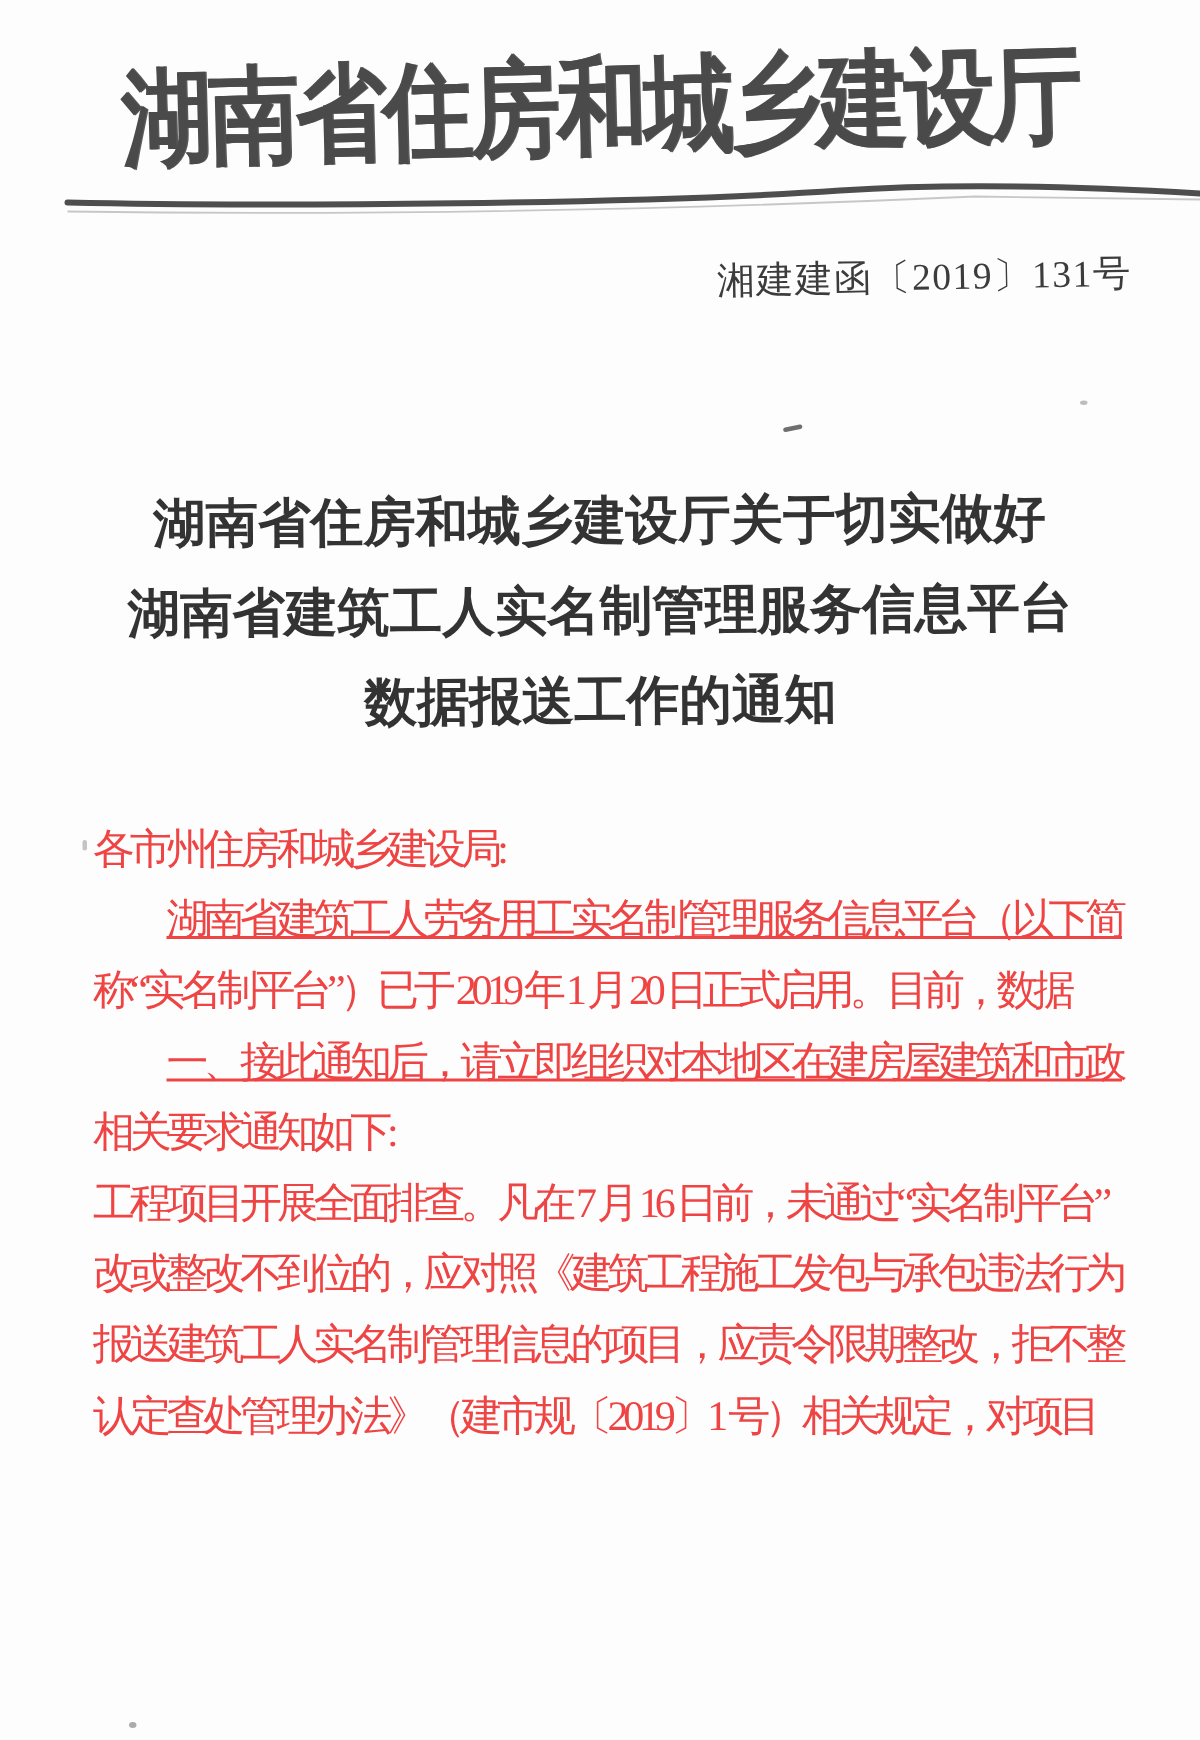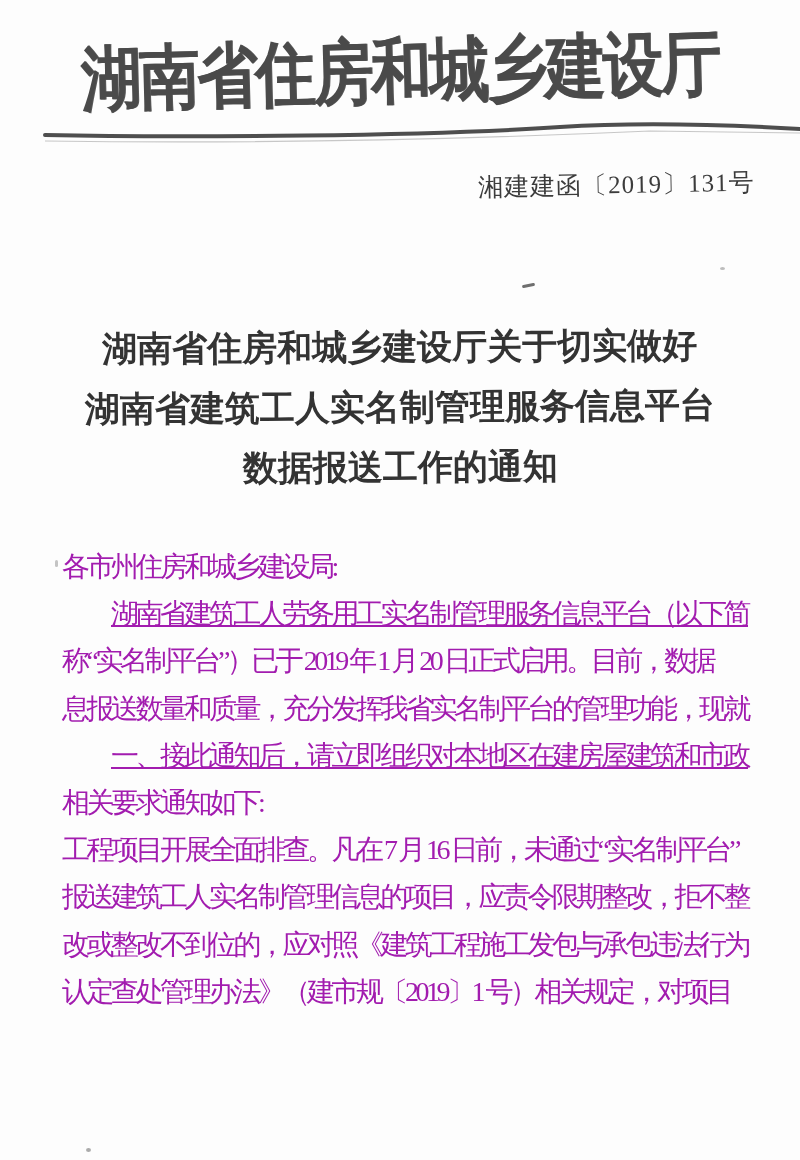--- a/index.html
+++ b/index.html
@@ -72,21 +72,21 @@
 
   
   .doc-body {
     position: absolute;
     top: 543px;
     left: 62px;
     width: 700px;
     font-size: 28px;
     line-height: 47.2px;
     letter-spacing: -3.5px;
-    color: #a21caf;
+    color: #ef4444;
   }
   .doc-body .line { white-space: nowrap; }
   .doc-body .indent { text-indent: 49px; text-decoration: underline; }
 
   
   .artifact { position: absolute; }
   .artifact-dash {
     top: 284px; left: 522px; width: 13px; height: 3px;
     background: #6f6f6f; border-radius: 2px; transform: rotate(-12deg);
   }
@@ -125,22 +125,21 @@
   <div class="doc-title">
     <div class="t-line">湖南省住房和城乡建设厅关于切实做好</div>
     <div class="t-line">湖南省建筑工人实名制管理服务信息平台</div>
     <div class="t-line">数据报送工作的通知</div>
   </div>
 
   <div class="doc-body">
     <div class="line">各市州住房和城乡建设局:</div>
     <div class="line indent">湖南省建筑工人劳务用工实名制管理服务信息平台（以下简</div>
     <div class="line">称“实名制平台”）已于 2019 年 1 月 20 日正式启用。目前，数据</div>
-    <div class="line">息报送数量和质量，充分发挥我省实名制平台的管理功能，现就</div>
     <div class="line indent">一、接此通知后，请立即组织对本地区在建房屋建筑和市政</div>
     <div class="line">相关要求通知如下:</div>
     <div class="line">工程项目开展全面排查。凡在 7 月 16 日前，未通过“实名制平台”</div>
+    <div class="line">改或整改不到位的，应对照《建筑工程施工发包与承包违法行为</div>
     <div class="line">报送建筑工人实名制管理信息的项目，应责令限期整改，拒不整</div>
-    <div class="line">改或整改不到位的，应对照《建筑工程施工发包与承包违法行为</div>
     <div class="line">认定查处管理办法》（建市规〔2019〕1 号）相关规定，对项目</div>
   </div>
 
 </div>
 
 </body></html>

